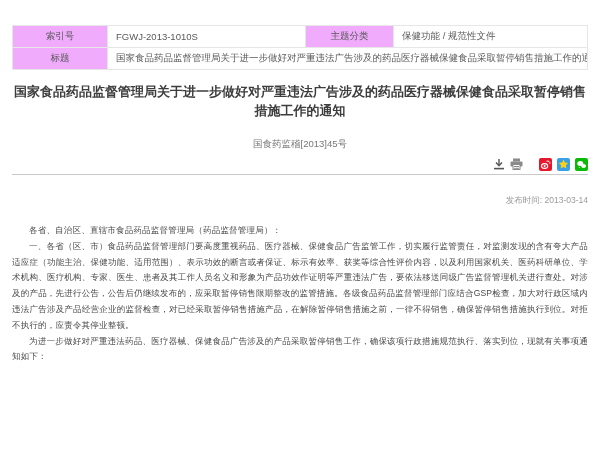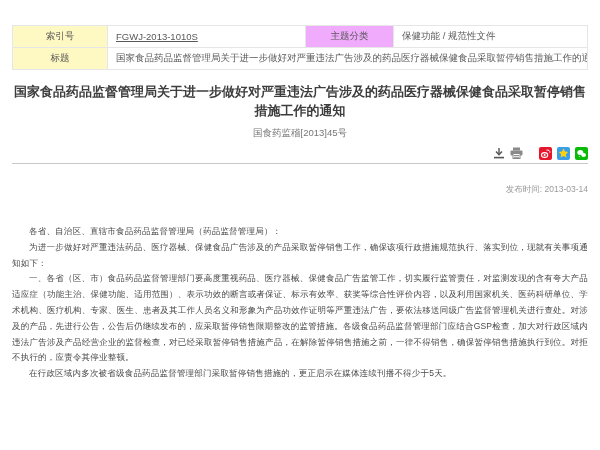--- a/index.html
+++ b/index.html
@@ -16,36 +16,36 @@
   table.meta td {
     border: 1px solid #e6e6e6;
     font-size: 9.5px;
     color: #595959;
     padding: 4px 8px;
     height: 21px;
     vertical-align: middle;
     white-space: nowrap;
     overflow: hidden;
   }
-  td.lbl { background: #fef9c3; text-align: center; width: 95px; color: #666; }
+  td.lbl { background: #f0abfc; text-align: center; width: 95px; color: #666; }
   td.lbl2 { background: #f0abfc; text-align: center; width: 88px; color: #666; }
-  td.val1 { width: 198px; text-decoration: underline; }
+  td.val1 { width: 198px; }
 
   
   .doc-title {
     margin: 12px auto 0 auto;
     width: 576px;
     text-align: center;
     font-size: 13px;
     font-weight: bold;
     color: #3d3d3d;
     line-height: 19px;
   }
   .doc-number {
-    margin-top: 7px;
+    margin-top: 18px;
     text-align: center;
     font-size: 9.5px;
     color: #777;
   }
 
   
   .toolbar {
     margin-top: 6px;
     display: flex;
     justify-content: flex-end;
@@ -60,21 +60,21 @@
   .rule { border: none; border-top: 1px solid #c9c9c9; margin-top: 3px; width: 576px; }
 
   .pub-time {
     margin-top: 20px;
     text-align: right;
     font-size: 8.5px;
     color: #9a9a9a;
   }
 
   
-  .doc-body { margin-top: 28px; width: 576px; }
+  .doc-body { margin-top: 16px; width: 576px; }
   .doc-body p {
     font-size: 8.5px;
     line-height: 15.8px;
     color: #4a4a4a;
     text-indent: 2em;
     text-align: justify;
     letter-spacing: 0.2px;
   }
 </style>
 </head>
@@ -145,19 +145,18 @@
 
   <hr class="rule">
 
   <div class="pub-time">
     <span>发布时间:</span>
     <span>2013-03-14</span>
   </div>
 
   <div class="doc-body">
     <p>各省、自治区、直辖市食品药品监督管理局（药品监督管理局）：</p>
+    <p>一、各省（区、市）食品药品监督管理部门要高度重视药品、医疗器械、保健食品广告监管工作，切实履行监管责任，对监测发现的含有夸大产品适应症（功能主治、保健功能、适用范围）、表示功效的断言或者保证、标示有效率、获奖等综合性评价内容，以及利用国家机关、医药科研单位、学术机构、医疗机构、专家、医生、患者及其工作人员名义和形象为产品功效作证明等严重违法广告，要依法移送同级广告监督管理机关进行查处。对涉及的产品，先进行公告，公告后仍继续发布的，应采取暂停销售限期整改的监管措施。各级食品药品监督管理部门应结合GSP检查，加大对行政区域内违法广告涉及产品经营企业的监督检查，对已经采取暂停销售措施产品，在解除暂停销售措施之前，一律不得销售，确保暂停销售措施执行到位。对拒不执行的，应责令其停业整顿。</p>
     <p>为进一步做好对严重违法药品、医疗器械、保健食品广告涉及的产品采取暂停销售工作，确保该项行政措施规范执行、落实到位，现就有关事项通知如下：</p>
-    <p>一、各省（区、市）食品药品监督管理部门要高度重视药品、医疗器械、保健食品广告监管工作，切实履行监管责任，对监测发现的含有夸大产品适应症（功能主治、保健功能、适用范围）、表示功效的断言或者保证、标示有效率、获奖等综合性评价内容，以及利用国家机关、医药科研单位、学术机构、医疗机构、专家、医生、患者及其工作人员名义和形象为产品功效作证明等严重违法广告，要依法移送同级广告监督管理机关进行查处。对涉及的产品，先进行公告，公告后仍继续发布的，应采取暂停销售限期整改的监管措施。各级食品药品监督管理部门应结合GSP检查，加大对行政区域内违法广告涉及产品经营企业的监督检查，对已经采取暂停销售措施产品，在解除暂停销售措施之前，一律不得销售，确保暂停销售措施执行到位。对拒不执行的，应责令其停业整顿。</p>
-    <p>在行政区域内多次被省级食品药品监督管理部门采取暂停销售措施的，更正启示在媒体连续刊播不得少于5天。</p>
 
   </div>
 
 </div>
 
 </body></html>

